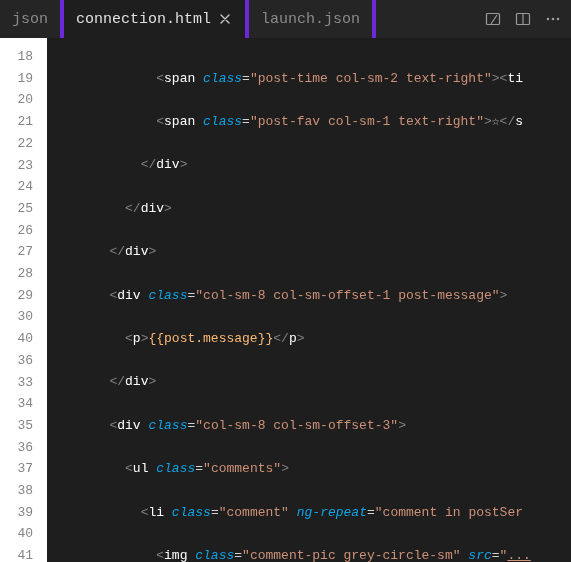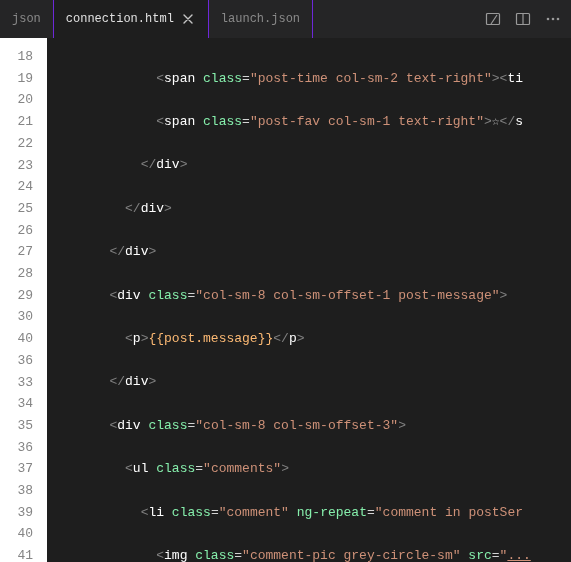--- a/index.html
+++ b/index.html
@@ -16,23 +16,23 @@
   background: #252526;
   height: 38px;
   align-items: stretch;
   color: #8a8a8a;
 }
 .tab {
   display: flex;
   align-items: center;
   padding: 0 12px;
   gap: 6px;
-  font-size: 12px;
+  font-size: 15px;
   cursor: pointer;
-  border-right: 1px solid #6d28d9;
+  border-right: 4px solid #6d28d9;
   white-space: nowrap;
 }
 .tab.active {
   background: #1e1e1e;
   color: #e0e0e0;
   justify-content: flex-end;
 }
 .tab-close {
   width: 16px;
   height: 16px;
@@ -79,21 +79,21 @@
   flex: 1;
   padding-top: 8px;
   color: #d4d4d4;
   white-space: pre;
   line-height: 21.7px;
   overflow: hidden;
 }
 .code-line { height: 21.7px; }
 .t-bracket { color: #808080; }
 .t-tag { color: #ffffff; }
-.t-attr { color: #86efac; }
+.t-attr { color: #0ea5e9; font-style: italic; }
 .t-op { color: #d4d4d4; }
 .t-str { color: #ce9178; }
 .t-text { color: #fdba74; }
 .t-star { color: #d4d4d4; }
 </style>
 </head>
 <body>
 
 <div class="tabs">
   <div class="tab">

